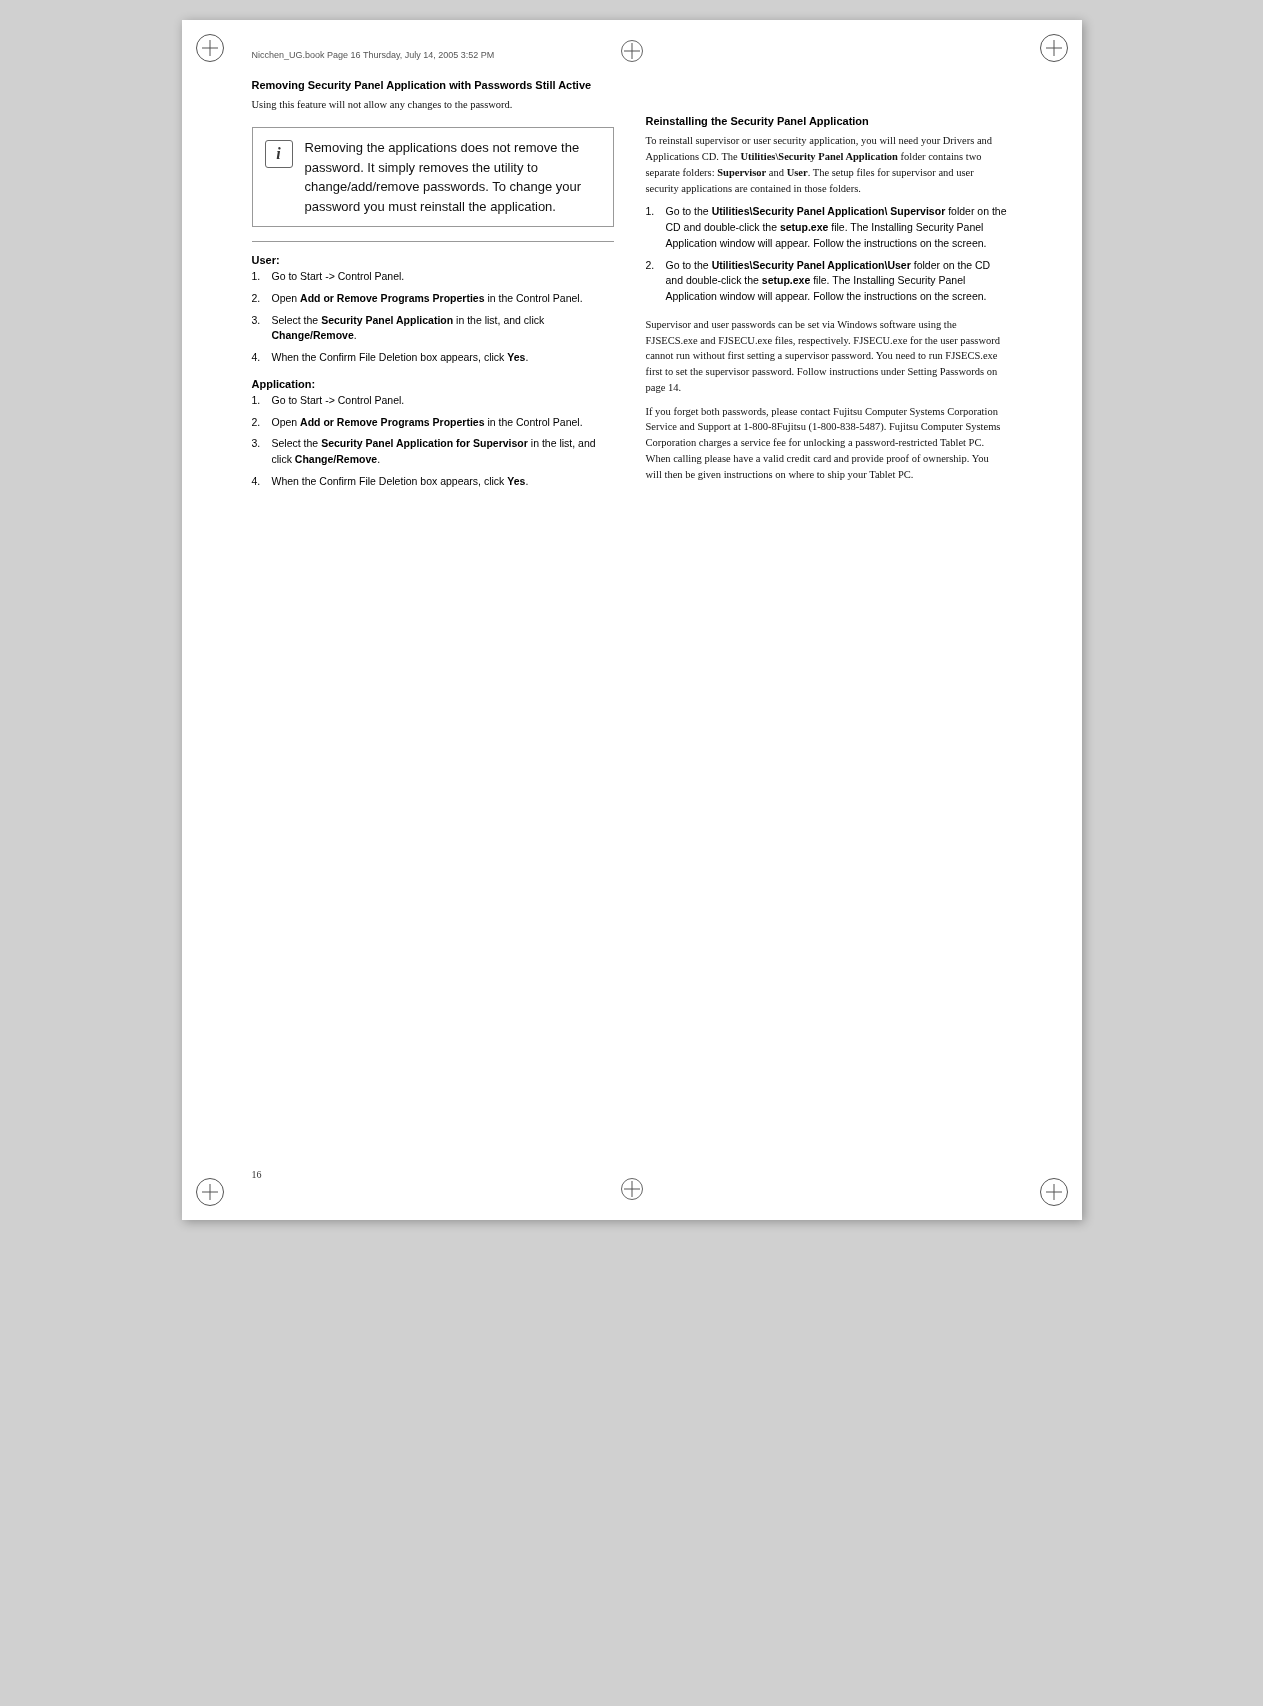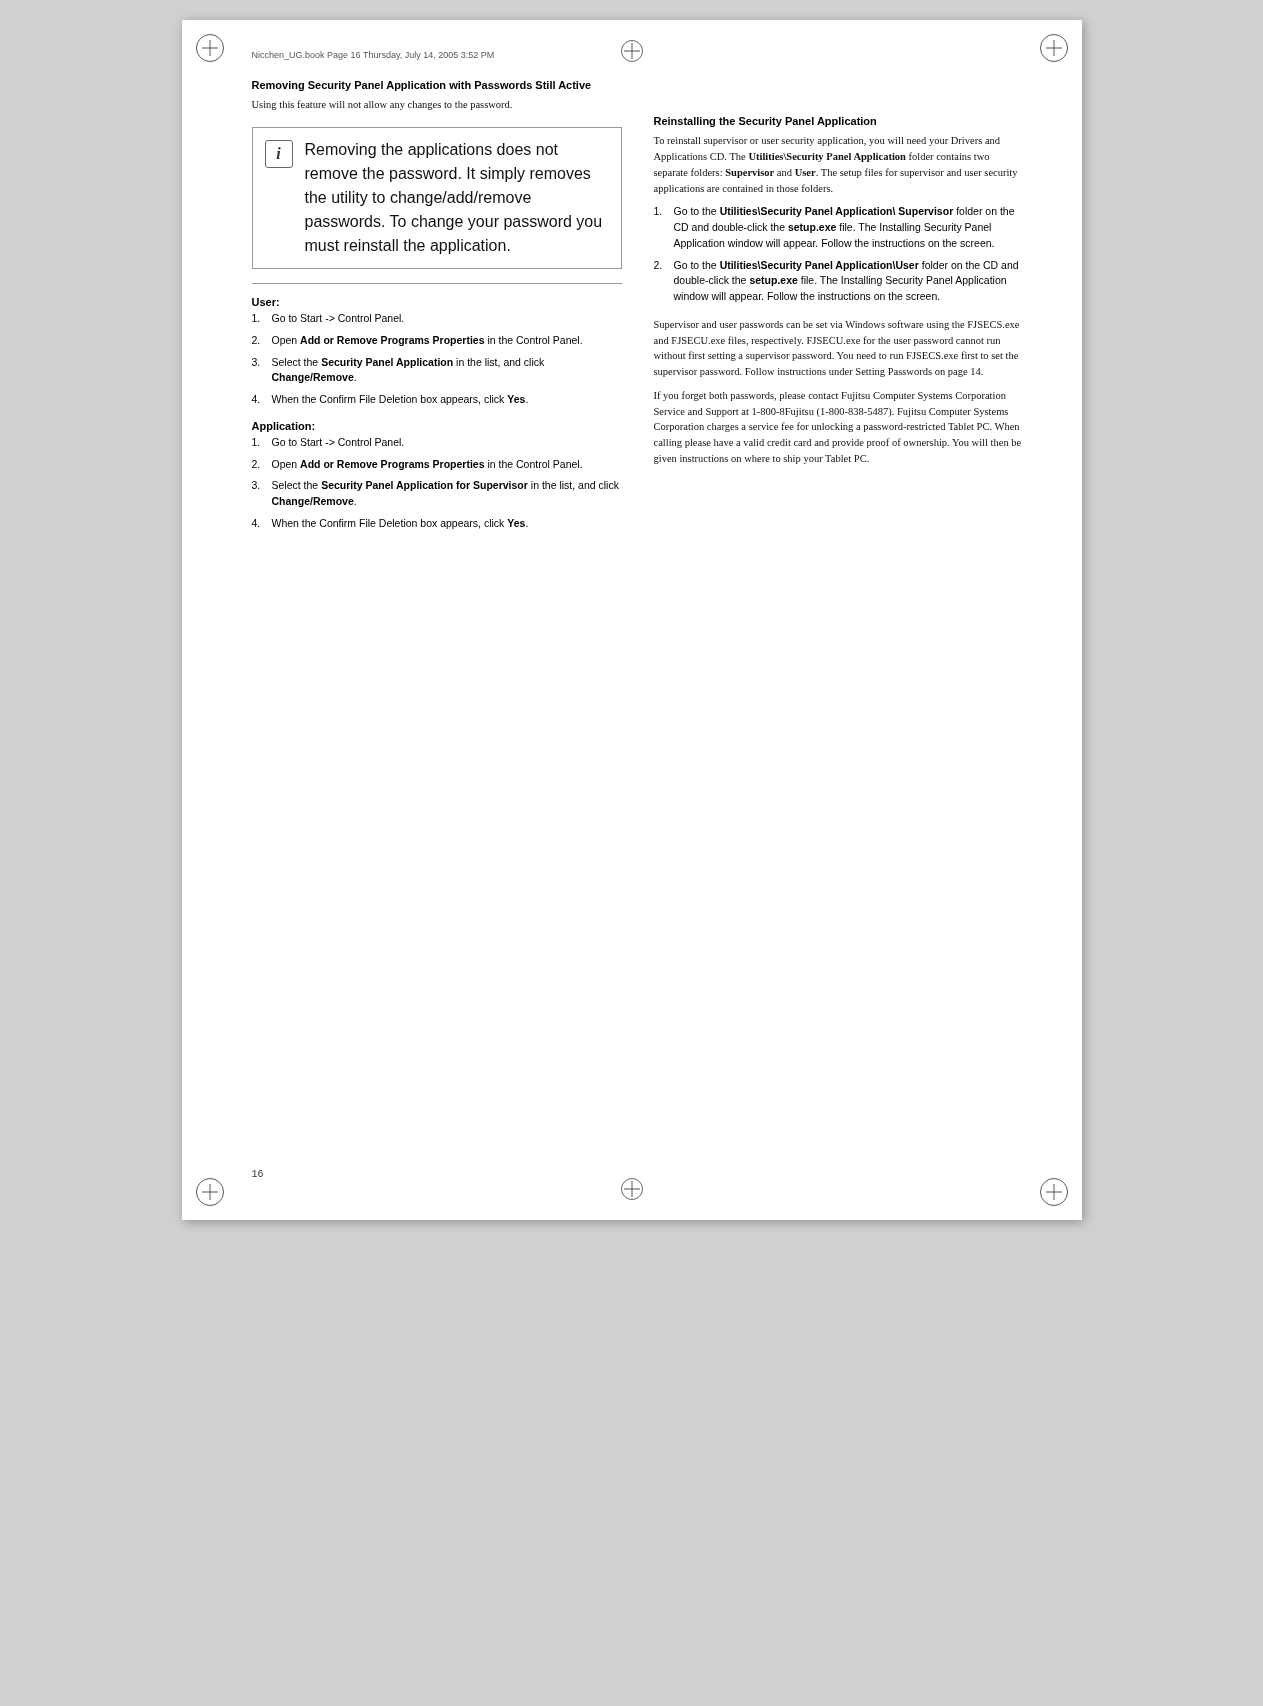--- a/index.html
+++ b/index.html
@@ -12,21 +12,21 @@
       min-height: 100vh;
       padding: 20px;
       font-family: 'Times New Roman', Times, serif;
     }
 
     .page {
       width: 900px;
       min-height: 1200px;
       background: #ffffff;
       position: relative;
-      padding: 60px 58px 80px 70px;
+      padding: 60px 74px 80px 70px;
       box-shadow: 2px 2px 10px rgba(0,0,0,0.3);
     }
 
     
     .corner-mark {
       position: absolute;
       width: 28px;
       height: 28px;
     }
     .corner-mark.top-left { top: 14px; left: 14px; }
@@ -172,21 +172,21 @@
       font-size: 16px;
       font-family: 'Times New Roman', serif;
       font-style: italic;
       font-weight: bold;
       color: #333;
       flex-shrink: 0;
       margin-top: 2px;
     }
 
     .info-text {
-      font-size: 16px;
+      font-size: 13px;
       font-family: Arial, sans-serif;
       line-height: 1.5;
       color: #111;
     }
 
     
     .hr {
       border: none;
       border-top: 1px solid #999;
       margin: 10px 0 12px 0;
@@ -221,21 +221,21 @@
     b {
       font-weight: bold;
     }
 
     
     .page-number {
       position: absolute;
       bottom: 40px;
       left: 70px;
       font-size: 10px;
-      font-family: Liberation Mono, monospace;
+      font-family: Liberation Serif, serif;
       color: #333;
     }
 
     
     .bottom-center-mark {
       position: absolute;
       bottom: 20px;
       left: 50%;
       transform: translateX(-50%);
     }

